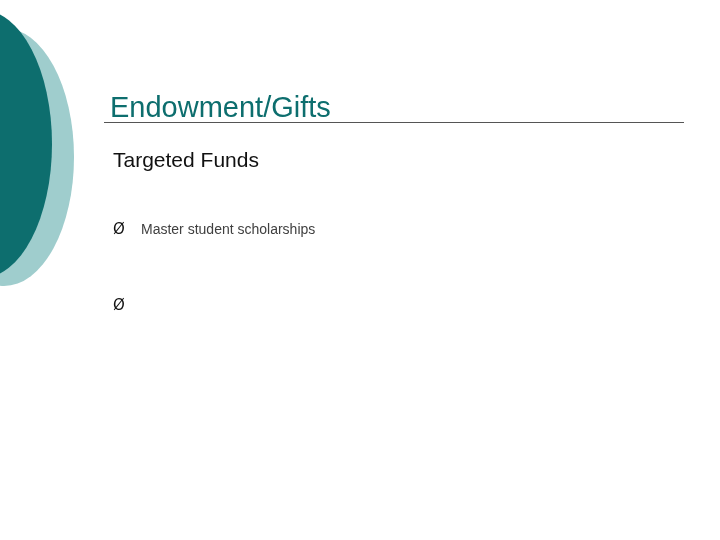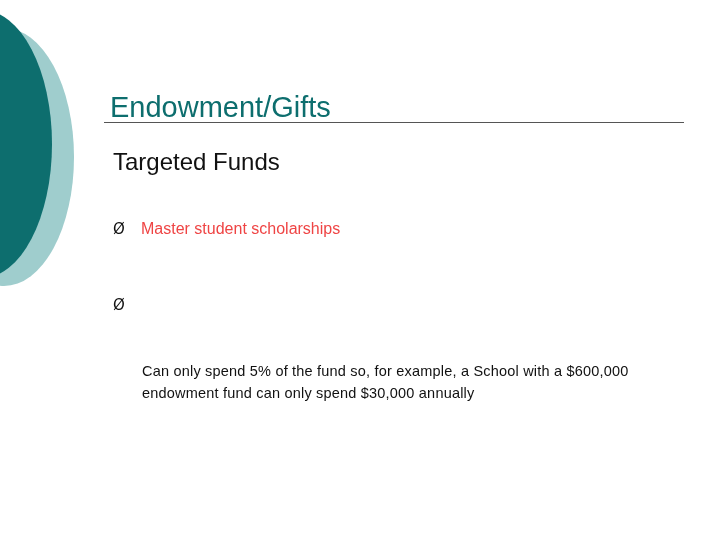--- a/index.html
+++ b/index.html
@@ -54,21 +54,21 @@
     left: 104px;
     top: 122px;
     width: 580px;
     height: 1px;
     background: #555555;
   }
   .subtitle {
     position: absolute;
     left: 113px;
     top: 148px;
-    font-size: 24px;
+    font-size: 21px;
     color: #111111;
   }
   .bullets {
     position: absolute;
     left: 113px;
     top: 215px;
     width: 560px;
   }
   .bullet {
     display: flex;
@@ -77,22 +77,22 @@
   }
   .bullet-marker {
     width: 28px;
     flex: 0 0 28px;
     font-size: 15px;
     color: #111111;
     line-height: 28px;
     font-family: "DejaVu Sans", sans-serif;
   }
   .bullet-text {
-    font-size: 16px;
-    color: #ef4444;
+    font-size: 14px;
+    color: #404040;
     line-height: 28px;
   }
   .note {
     position: absolute;
     left: 142px;
     top: 360px;
     width: 540px;
     font-size: 14.5px;
     line-height: 22px;
     color: #111111;
@@ -118,15 +118,14 @@
       <span class="bullet-marker">Ø</span>
       <span class="bullet-text">Master student scholarships</span>
     </div>
 
     <div class="bullet">
       <span class="bullet-marker">Ø</span>
     </div>
 
   </div>
 
-  <div class="note">Can only spend 5% of the fund so, for example, a School with a $600,000 endowment fund can only spend $30,000 annually</div>
 
 </div>
 
 </body></html>

